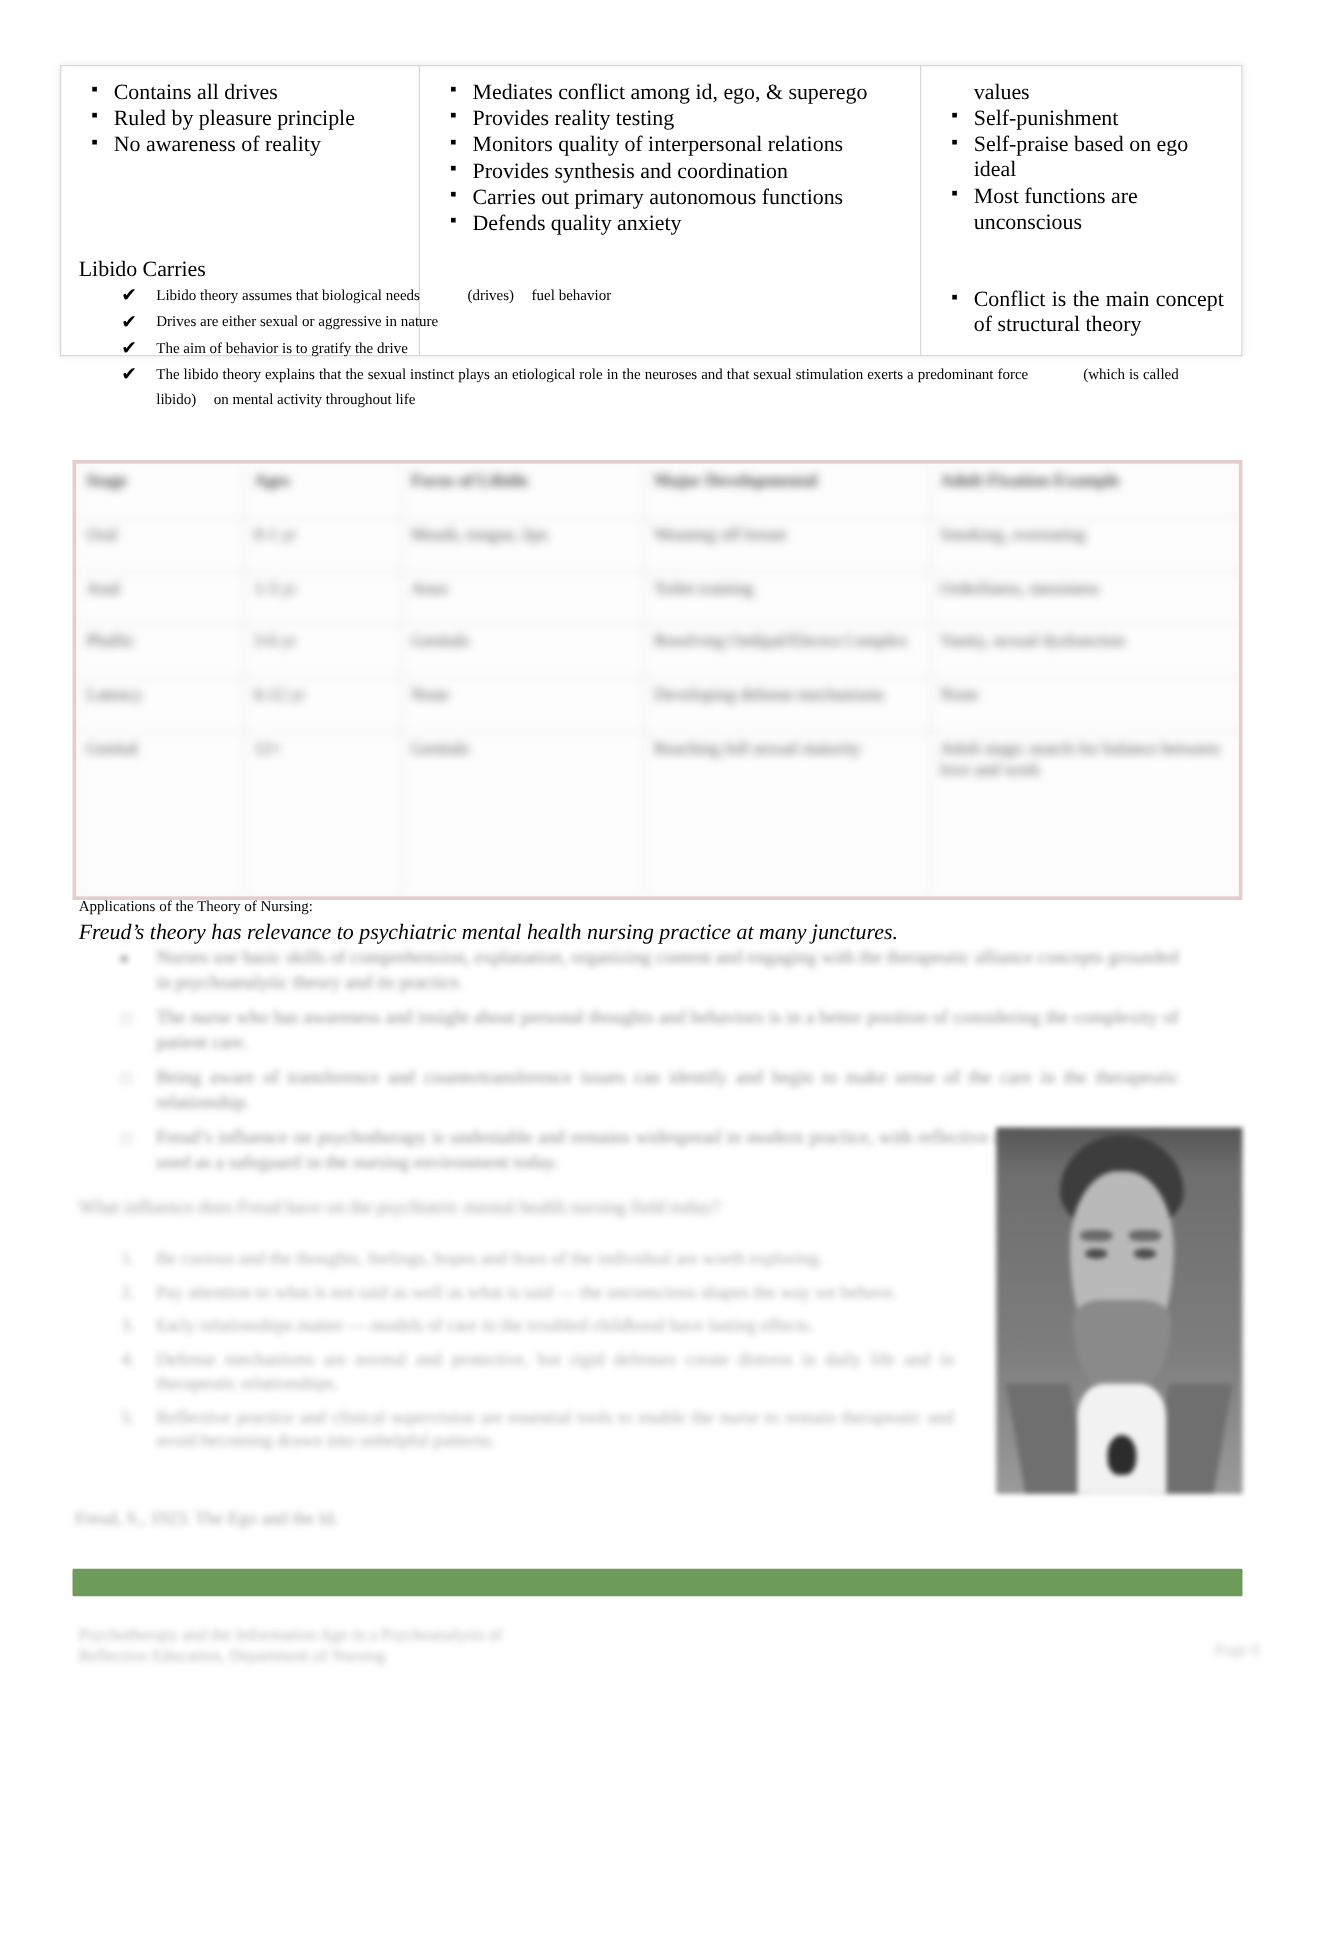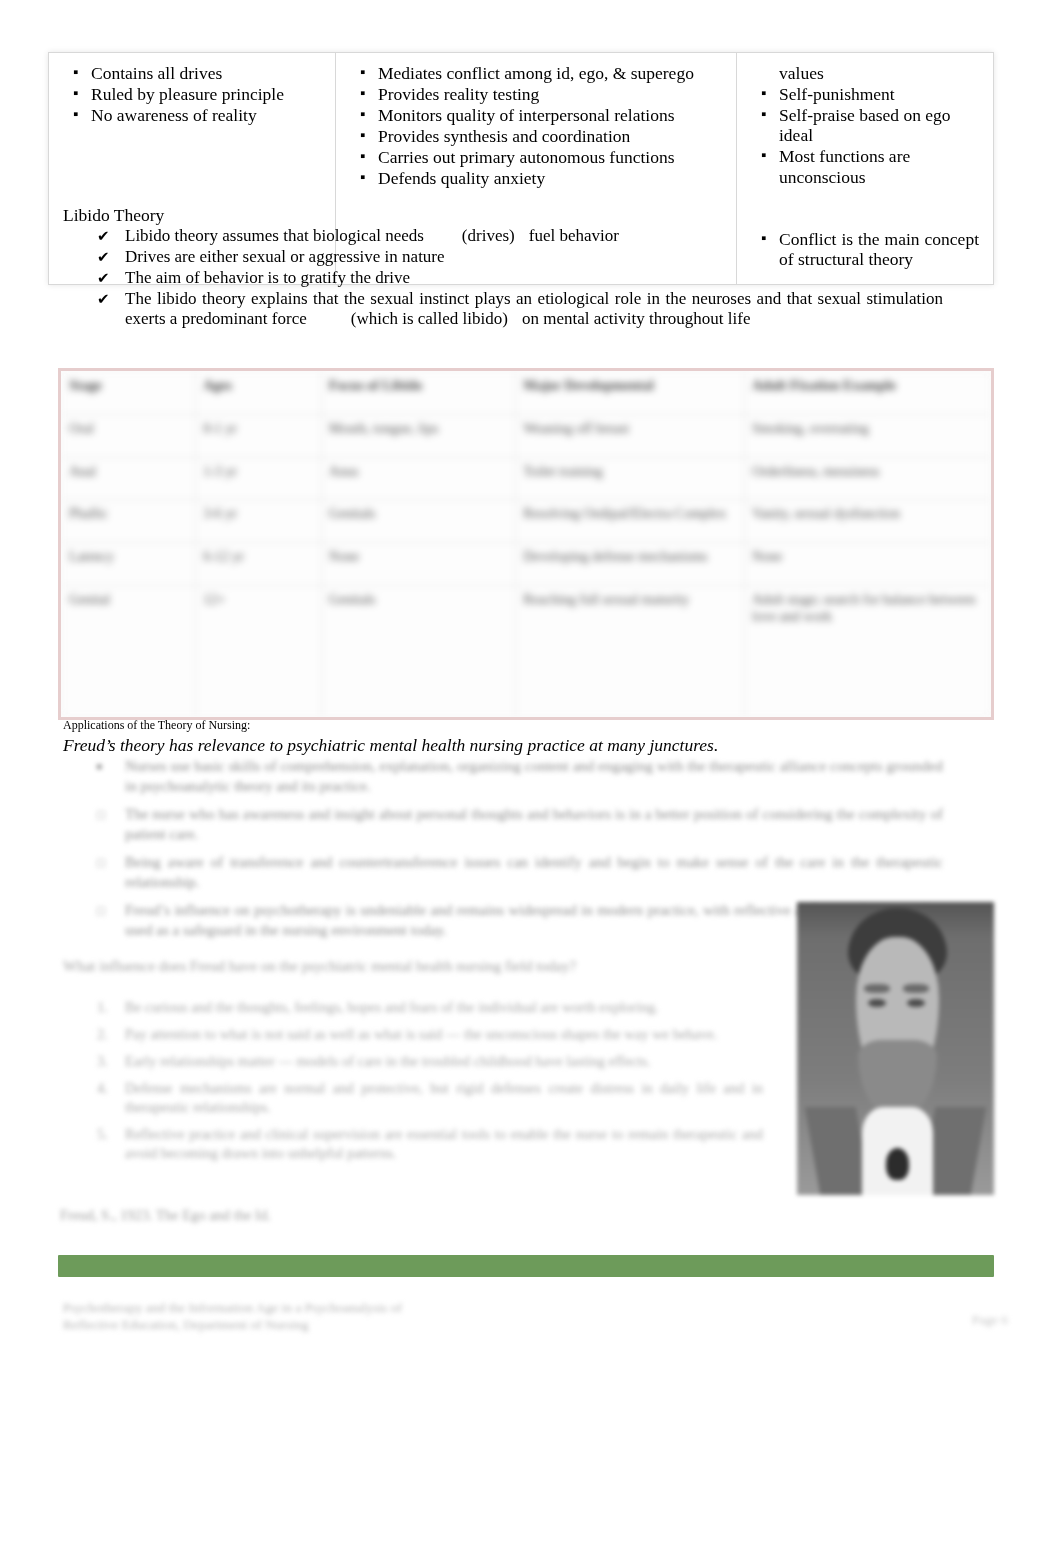--- a/index.html
+++ b/index.html
@@ -80,21 +80,21 @@
   .libido-list {
     position: absolute;
     left: 63px;
     top: 226px;
     width: 880px;
     margin: 0;
     padding: 0;
     list-style: none;
   }
   .libido-list li {
-    font-size: 17px;
+    font-size: 12px;
     line-height: 20.4px;
     position: relative;
     padding-left: 62px;
     margin: 0 0 0.6px 0;
   }
   .libido-list li::before {
     content: "\2714";
     position: absolute;
     left: 34px;
     top: 0;
@@ -379,21 +379,21 @@
           <li>Self-punishment</li>
           <li>Self-praise based on ego ideal</li>
           <li>Most functions are unconscious</li>
           <li class="justify">Conflict is the main concept of structural theory</li>
         </ul>
       </td>
     </tr>
   </tbody>
     </table>
 
-  <div class="libido-head">Libido Theory</div>
+  <div class="libido-head">Libido Carries</div>
 
   <ul class="libido-list">
     <li>
       <span>Libido theory assumes that biological needs</span><span class="gap-s"></span><span>(drives)</span><span class="gap-t"></span><span>fuel behavior</span>
     </li>
     <li>Drives are either sexual or aggressive in nature</li>
     <li>The aim of behavior is to gratify the drive</li>
     <li class="justify">
       <span>The libido theory explains that the sexual instinct plays an etiological role in the neuroses and that sexual stimulation exerts a predominant force</span><span class="gap-m"></span><span>(which is called libido)</span><span class="gap-t"></span><span>on mental activity throughout life</span>
     </li>

